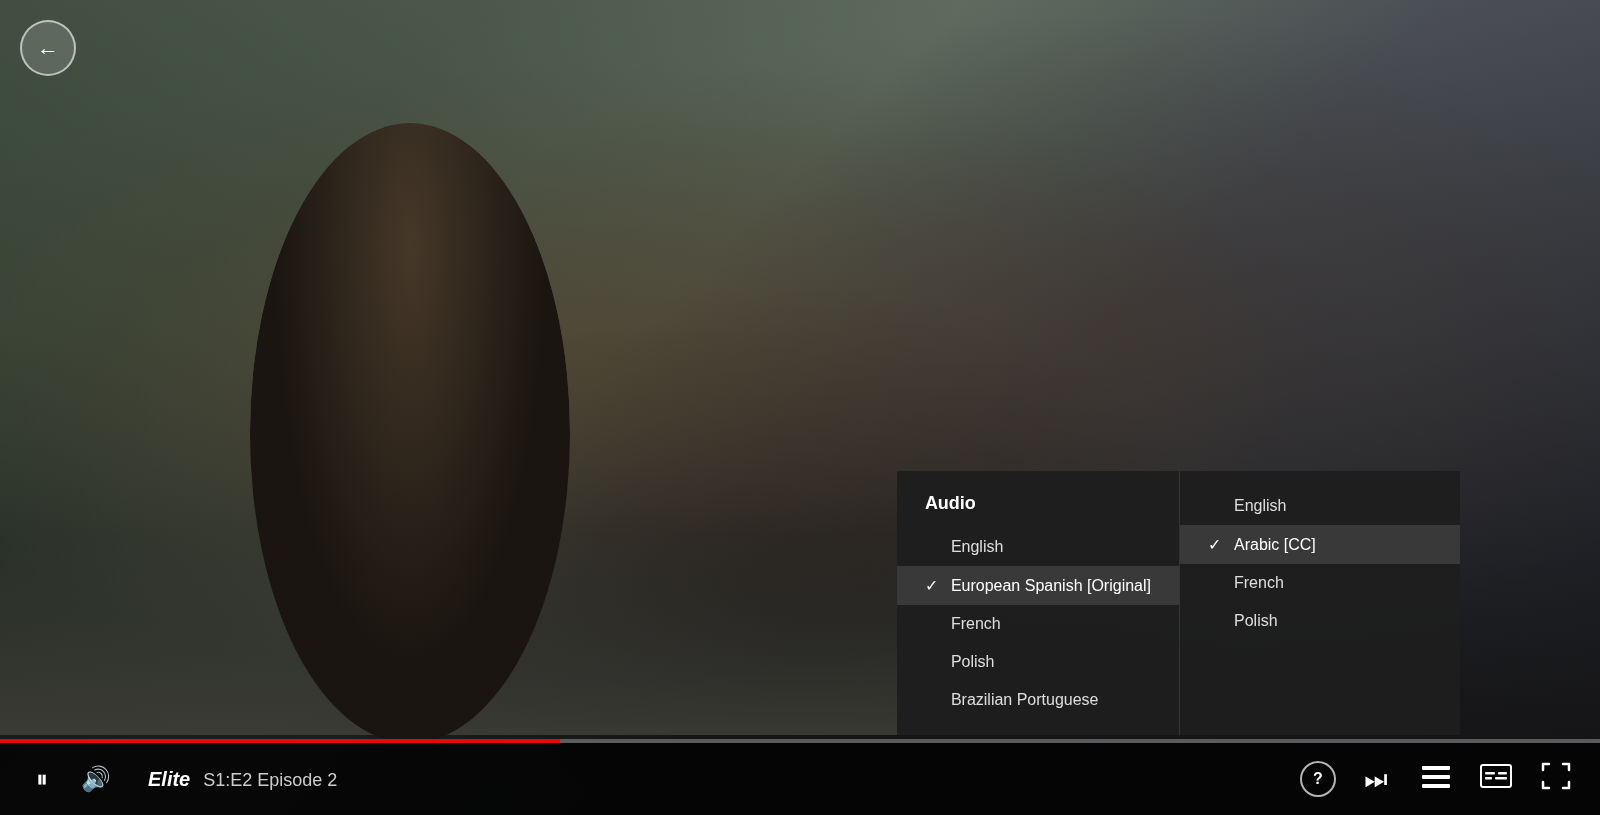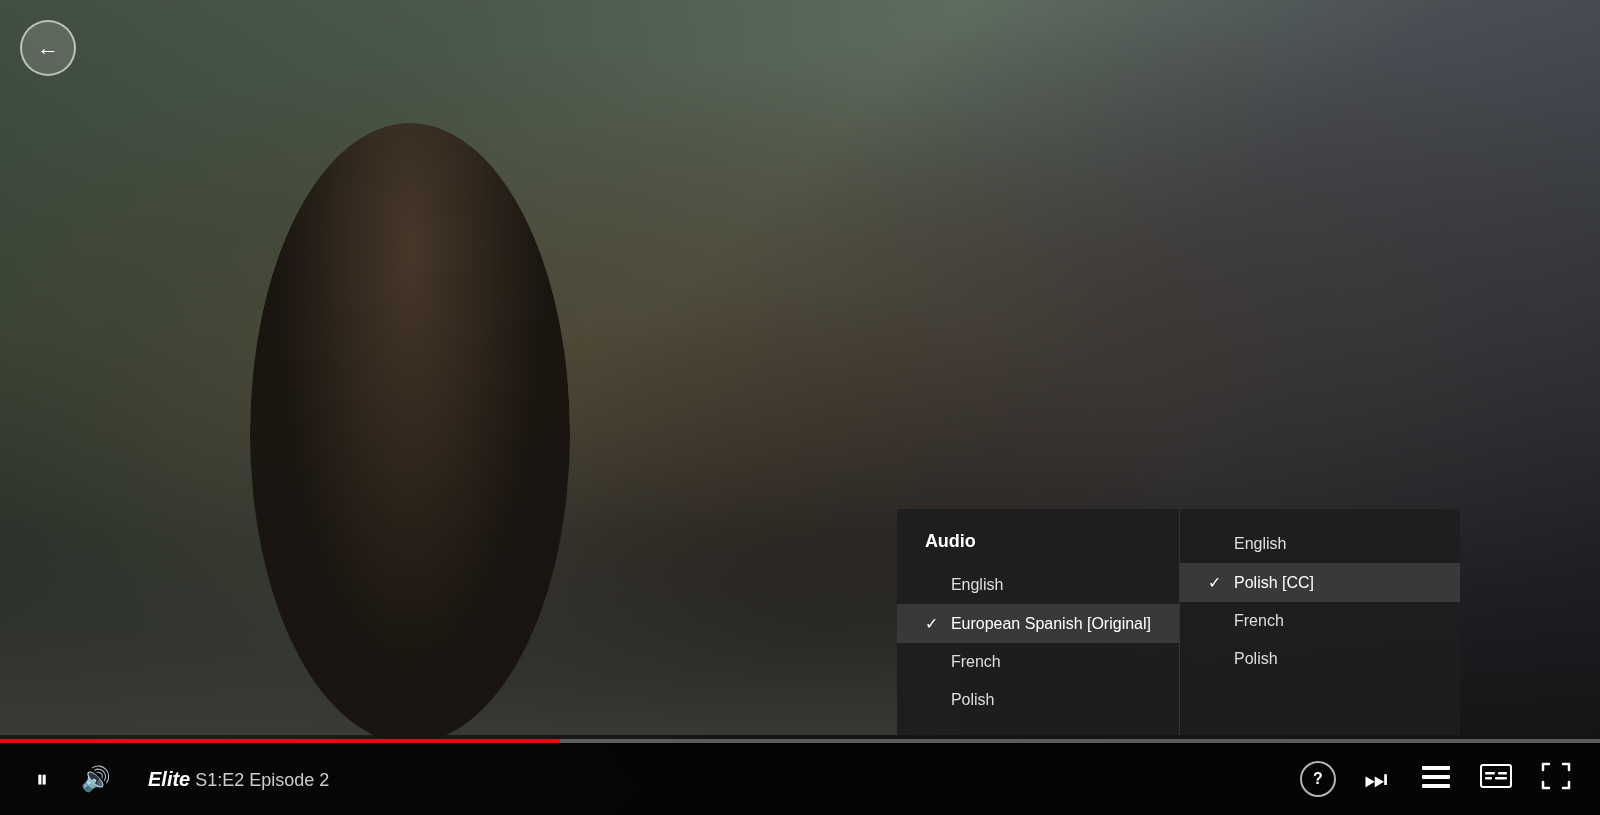--- a/index.html
+++ b/index.html
@@ -113,21 +113,21 @@
 
     .show-title {
       font-weight: 700;
       font-size: 20px;
       font-style: italic;
     }
 
     .show-subtitle {
       font-weight: 300;
       font-size: 18px;
-      margin-left: 0;
+      margin-left: 8px;
       color: #ccc;
     }
 
     .controls-right {
       margin-left: auto;
       display: flex;
       align-items: center;
       gap: 20px;
     }
 
@@ -324,31 +324,35 @@
       <span>European Spanish [Original]</span>
     </div>
     <div class="menu-item">
       <span class="no-check"></span>
       <span>French</span>
     </div>
     <div class="menu-item">
       <span class="no-check"></span>
       <span>Polish</span>
     </div>
+    <div class="menu-item">
+      <span class="no-check"></span>
+      <span>Brazilian Portuguese</span>
+    </div>
   </div>
 
   <div class="menu-column">
 
     <div class="menu-item">
       <span class="no-check"></span>
       <span>English</span>
     </div>
     <div class="menu-item active-subtitle">
       <span class="check-icon">✓</span>
-      <span>Polish [CC]</span>
+      <span>Arabic [CC]</span>
     </div>
     <div class="menu-item">
       <span class="no-check"></span>
       <span>French</span>
     </div>
     <div class="menu-item">
       <span class="no-check"></span>
       <span>Polish</span>
     </div>
   </div>

